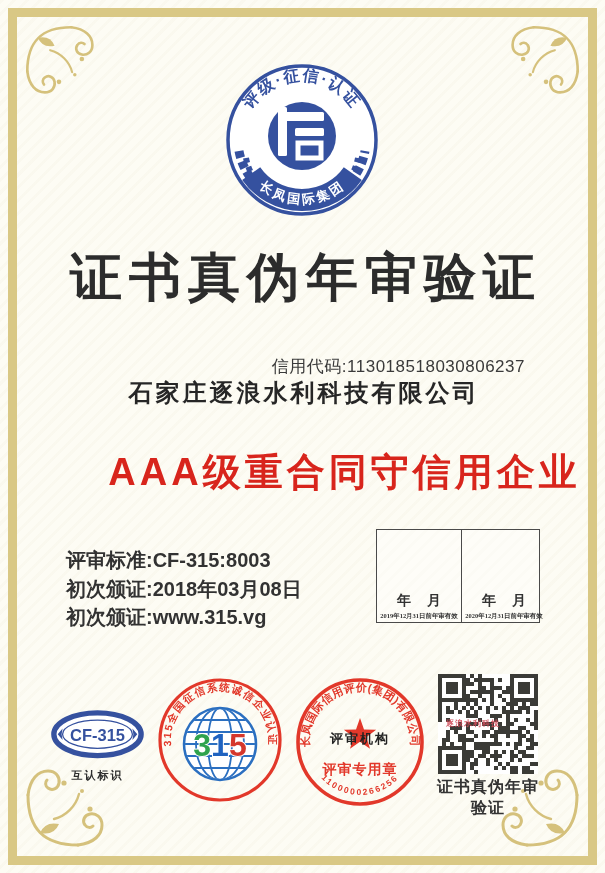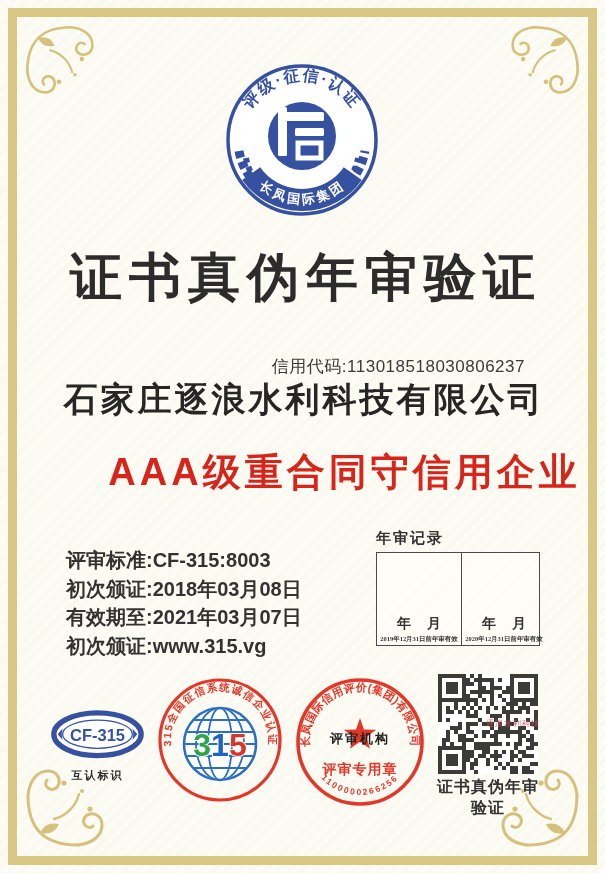--- a/index.html
+++ b/index.html
@@ -23,21 +23,21 @@
     position:absolute;left:0;top:243px;width:100%;text-align:center;
     font-size:52px;font-weight:900;color:#2c2c2c;letter-spacing:7px;text-indent:7px;
     font-family:"Liberation Sans", sans-serif;
   }
   .credit-code{
     position:absolute;top:313px;right:80px;
     font-size:17px;font-weight:normal;color:#3a3a3a;letter-spacing:0.5px;margin-top:42px;
   }
   .company{
     position:absolute;left:0;top:377px;width:100%;text-align:center;
-    font-size:34px;font-weight:900;color:#262626;letter-spacing:3px;text-indent:3px;
+    font-size:24px;font-weight:900;color:#262626;letter-spacing:3px;text-indent:3px;
   }
   .award{
     position:absolute;left:0;top:447px;width:100%;text-align:center;
     font-size:38px;font-weight:900;color:#d8251c;letter-spacing:4px;text-indent:4px;padding-left:40px;
   }
   .details{
     position:absolute;left:66px;top:546px;
     font-family:Liberation Sans, sans-serif;font-weight:bold;color:#323232;
     font-size:20px;line-height:28.5px;
   }
@@ -51,22 +51,22 @@
 
   .cf315{position:absolute;left:49px;top:709px;width:97px;height:50px;}
   .mutual{position:absolute;left:49px;top:768px;width:97px;text-align:center;
     font-size:11px;font-weight:bold;color:#2e2e2e;letter-spacing:2px;}
   .globe-seal{position:absolute;left:157px;top:677px;width:126px;height:126px;}
   .review-seal{position:absolute;left:294px;top:676px;width:132px;height:132px;}
 
   .qr-wrap{position:absolute;left:438px;top:674px;width:100px;height:100px;background:#fff;}
   .qr-wrap svg{width:100%;height:100%;shape-rendering:crispEdges;display:block;}
   .qr-overlay{
-    position:absolute;left:2px;top:44px;width:100%;text-align:right;
-    font-size:8px;font-weight:normal;color:#d04a58;letter-spacing:1px;opacity:.9;
+    position:absolute;left:8px;top:44px;width:100%;text-align:left;
+    font-size:8px;font-weight:bold;color:#d04a58;letter-spacing:1px;opacity:.9;
   }
   .qr-caption{
     position:absolute;left:430px;top:777px;width:116px;text-align:center;
     font-family:"Liberation Serif", serif;font-size:16px;font-weight:bold;color:#333;letter-spacing:1px;
   }
   svg text{font-family:"Liberation Sans", sans-serif;}
 </style>
 </head>
 <body>
 
@@ -141,26 +141,24 @@
   </div>
 
   <div class="title">证书真伪年审验证</div>
   <div class="credit-code">信用代码:113018518030806237</div>
   <div class="company">石家庄逐浪水利科技有限公司</div>
   <div class="award">AAA级重合同守信用企业</div>
 
   <div class="details">
     <div>评审标准:CF-315:8003</div>
     <div>初次颁证:2018年03月08日</div>
-    <div>有效期至:2021年03月07日</div>
     <div>初次颁证:www.315.vg</div>
   </div>
 
   <div class="annual">
-    <div class="annual-title">年审记录</div>
     <div class="annual-box">
       <div class="annual-cell">
         <div class="ym">
           <span>年</span>
           <span>月</span>
         </div>
         <div class="annual-note">2019年12月31日前年审有效</div>
       </div>
       <div class="annual-cell">
         <div class="ym">

